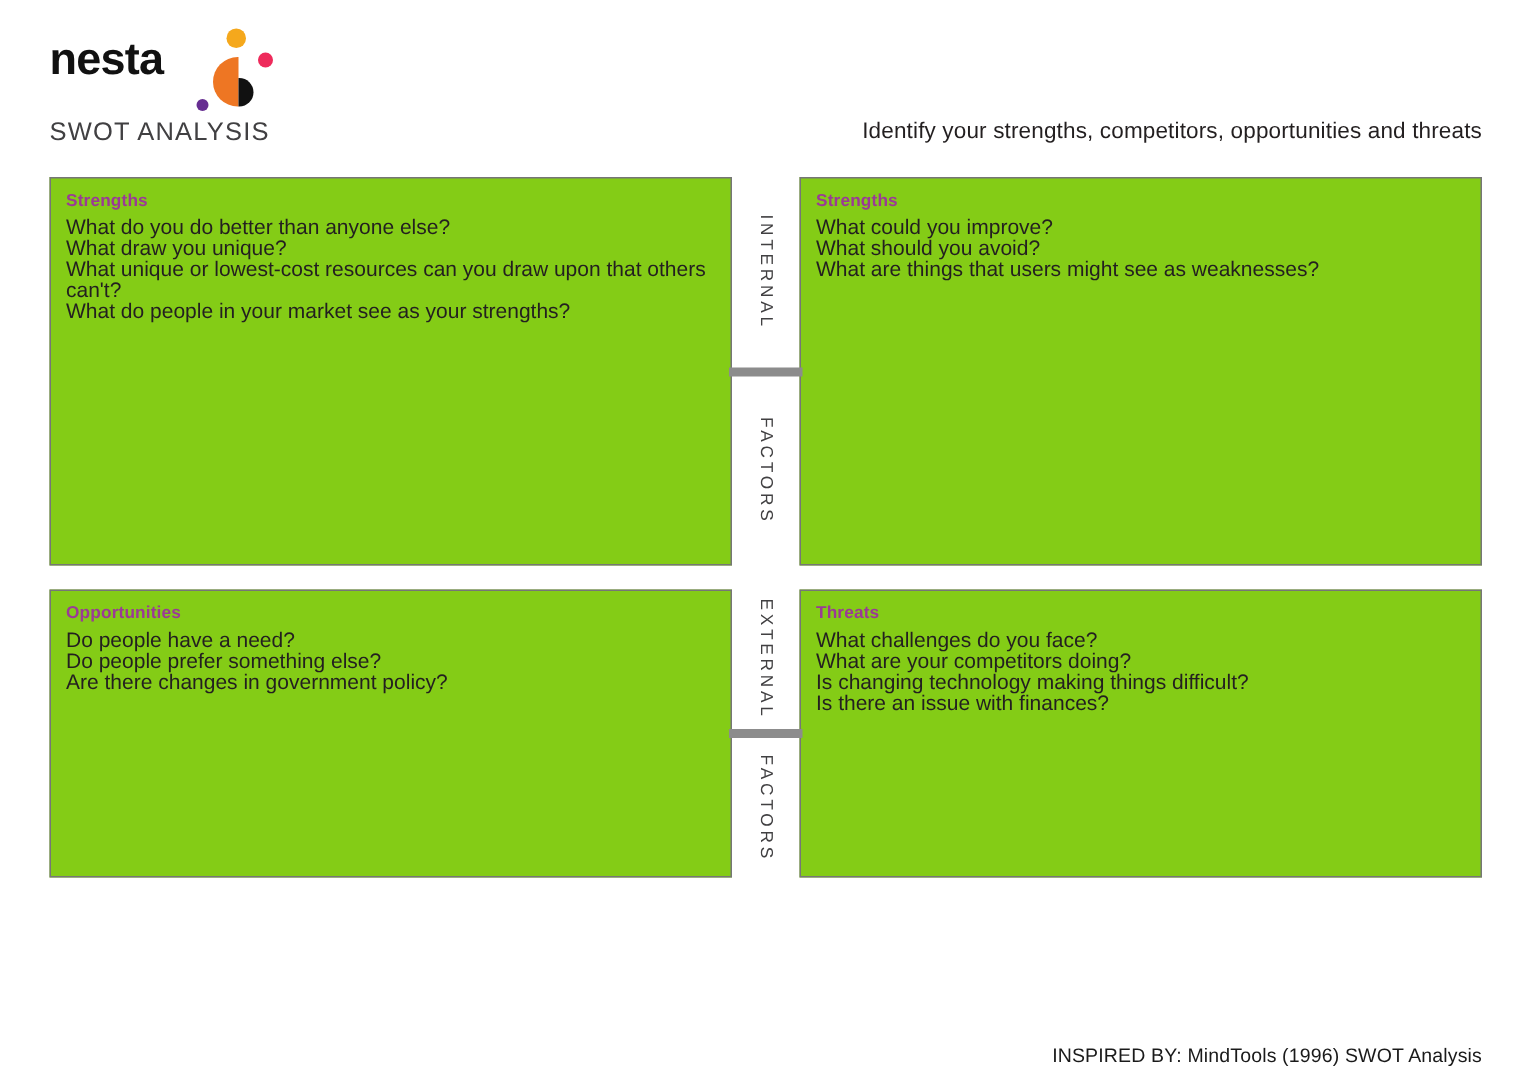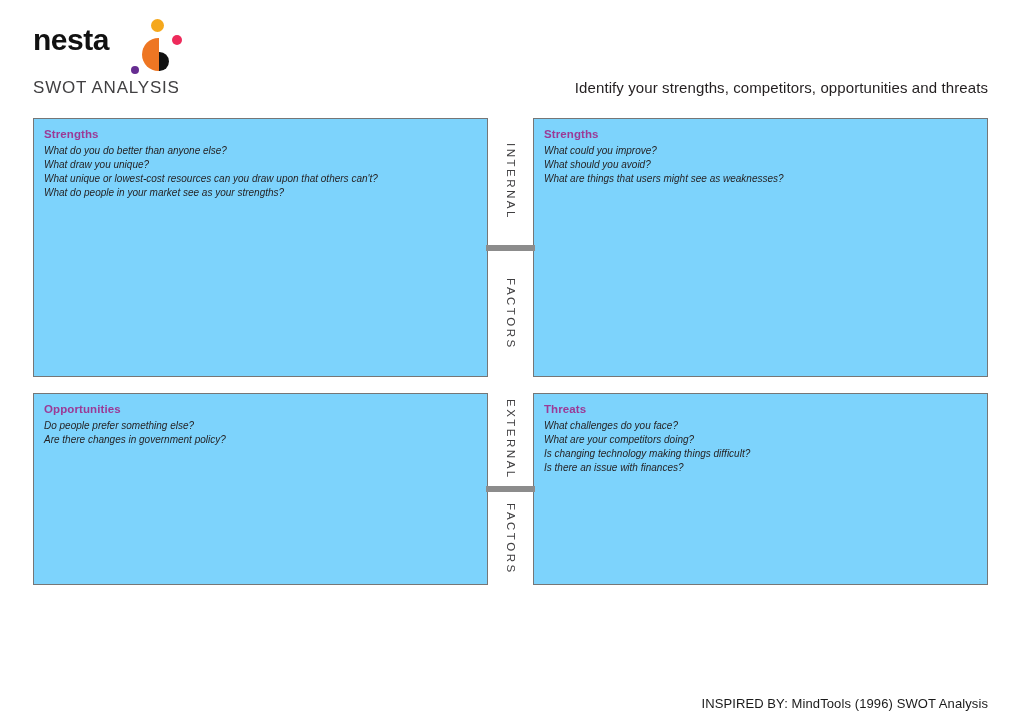--- a/index.html
+++ b/index.html
@@ -30,25 +30,25 @@
   .page-title{position:absolute;left:33px;top:78px;font-size:17px;font-weight:400;
               letter-spacing:0.8px;color:var(--title-gray);}
   .page-subtitle{position:absolute;right:36px;top:79px;font-size:15px;font-weight:400;
                  color:var(--text-dark);letter-spacing:0.1px;}
 
   
   .matrix{position:absolute;left:33px;top:118px;width:955px;}
   .row{display:flex;}
   .row-internal{height:259px;margin-bottom:16px;}
   .row-external{height:192px;}
-  .quad{flex:0 0 455px;border:1.5px solid var(--border-gray);background:#7dd3fc;
+  .quad{flex:0 0 455px;border:1.5px solid var(--border-gray);background:#84cc16;
         padding:9px 10px 8px 10px;overflow:hidden;}
   .quad-title{font-size:11.5px;font-weight:700;color:var(--accent-purple);
               margin-bottom:4px;letter-spacing:0.1px;}
-  .q{font-size:10px;line-height:14px;color:var(--text-dark);font-style:italic;}
+  .q{font-size:14px;line-height:14px;color:var(--text-dark);}
 
   .strip{flex:0 0 45px;display:flex;flex-direction:column;align-items:center;}
   .strip-cell{flex:1;display:flex;align-items:center;justify-content:center;width:100%;}
   .vtext{writing-mode:vertical-rl;font-size:11.5px;letter-spacing:2.5px;
          color:var(--title-gray);white-space:nowrap;}
   .strip-bar{align-self:stretch;height:6px;margin:0 -2px;background:var(--divider-gray);z-index:1;}
 
   
   .credit{position:absolute;right:36px;top:696px;font-size:13px;color:#1a1a1a;
           letter-spacing:0.1px;}
@@ -95,20 +95,21 @@
         <h2 class="quad-title">Strengths</h2>
         <p class="q">What could you improve?</p>
         <p class="q">What should you avoid?</p>
         <p class="q">What are things that users might see as weaknesses?</p>
       </div>
     </section>
 
     <section class="row row-external">
       <div class="quad">
         <h2 class="quad-title">Opportunities</h2>
+        <p class="q">Do people have a need?</p>
         <p class="q">Do people prefer something else?</p>
         <p class="q">Are there changes in government policy?</p>
       </div>
       <div class="strip">
         <div class="strip-cell">
           <span class="vtext">EXTERNAL</span>
         </div>
         <div class="strip-bar"></div>
         <div class="strip-cell">
           <span class="vtext">FACTORS</span>

